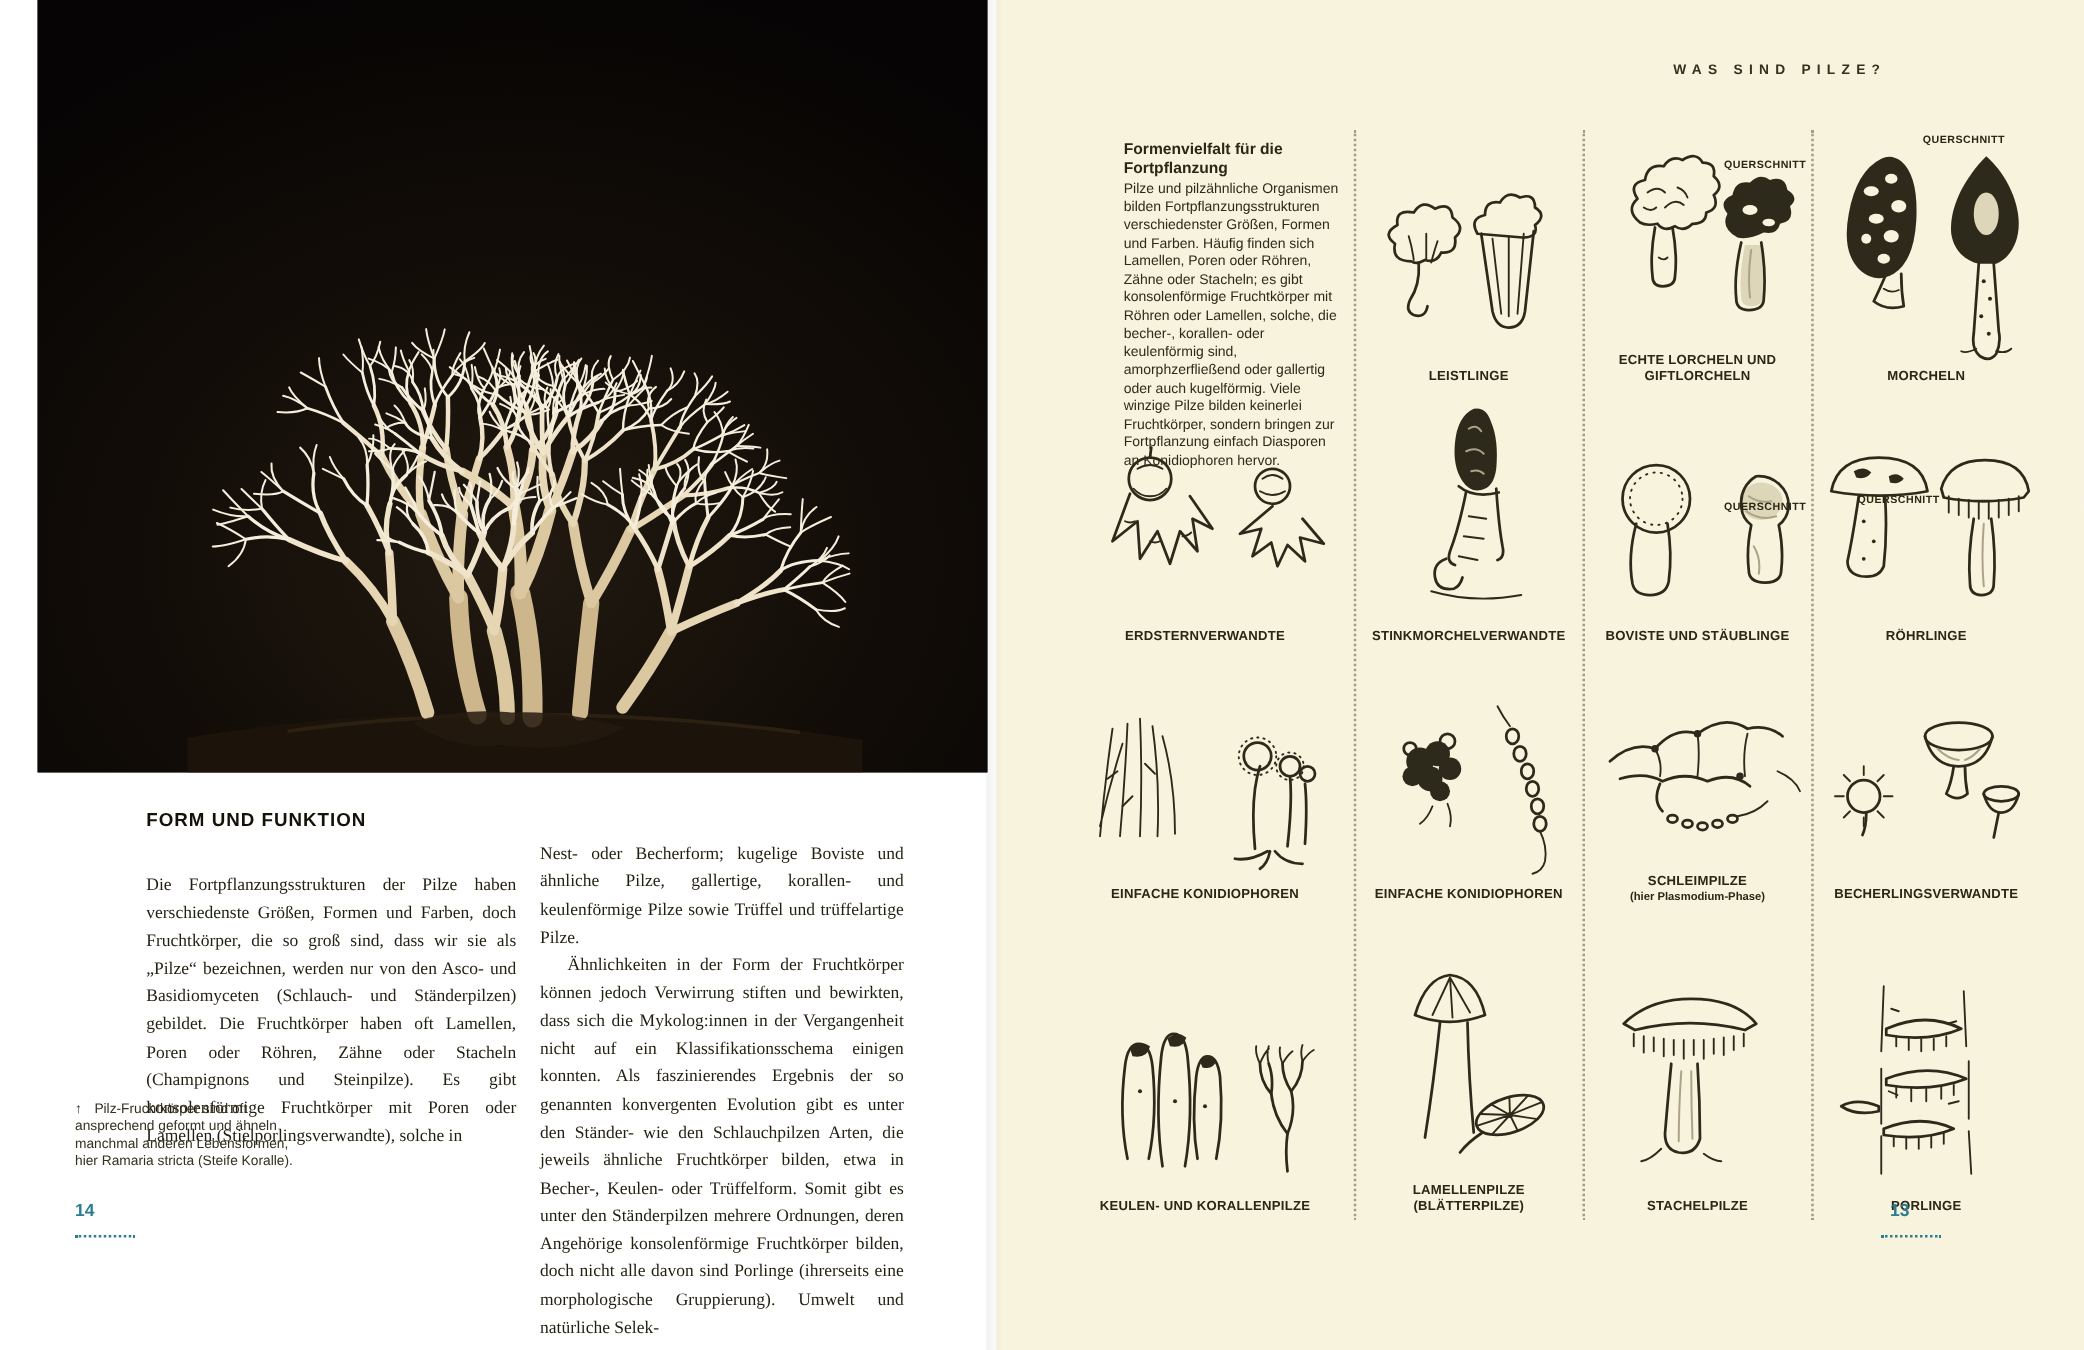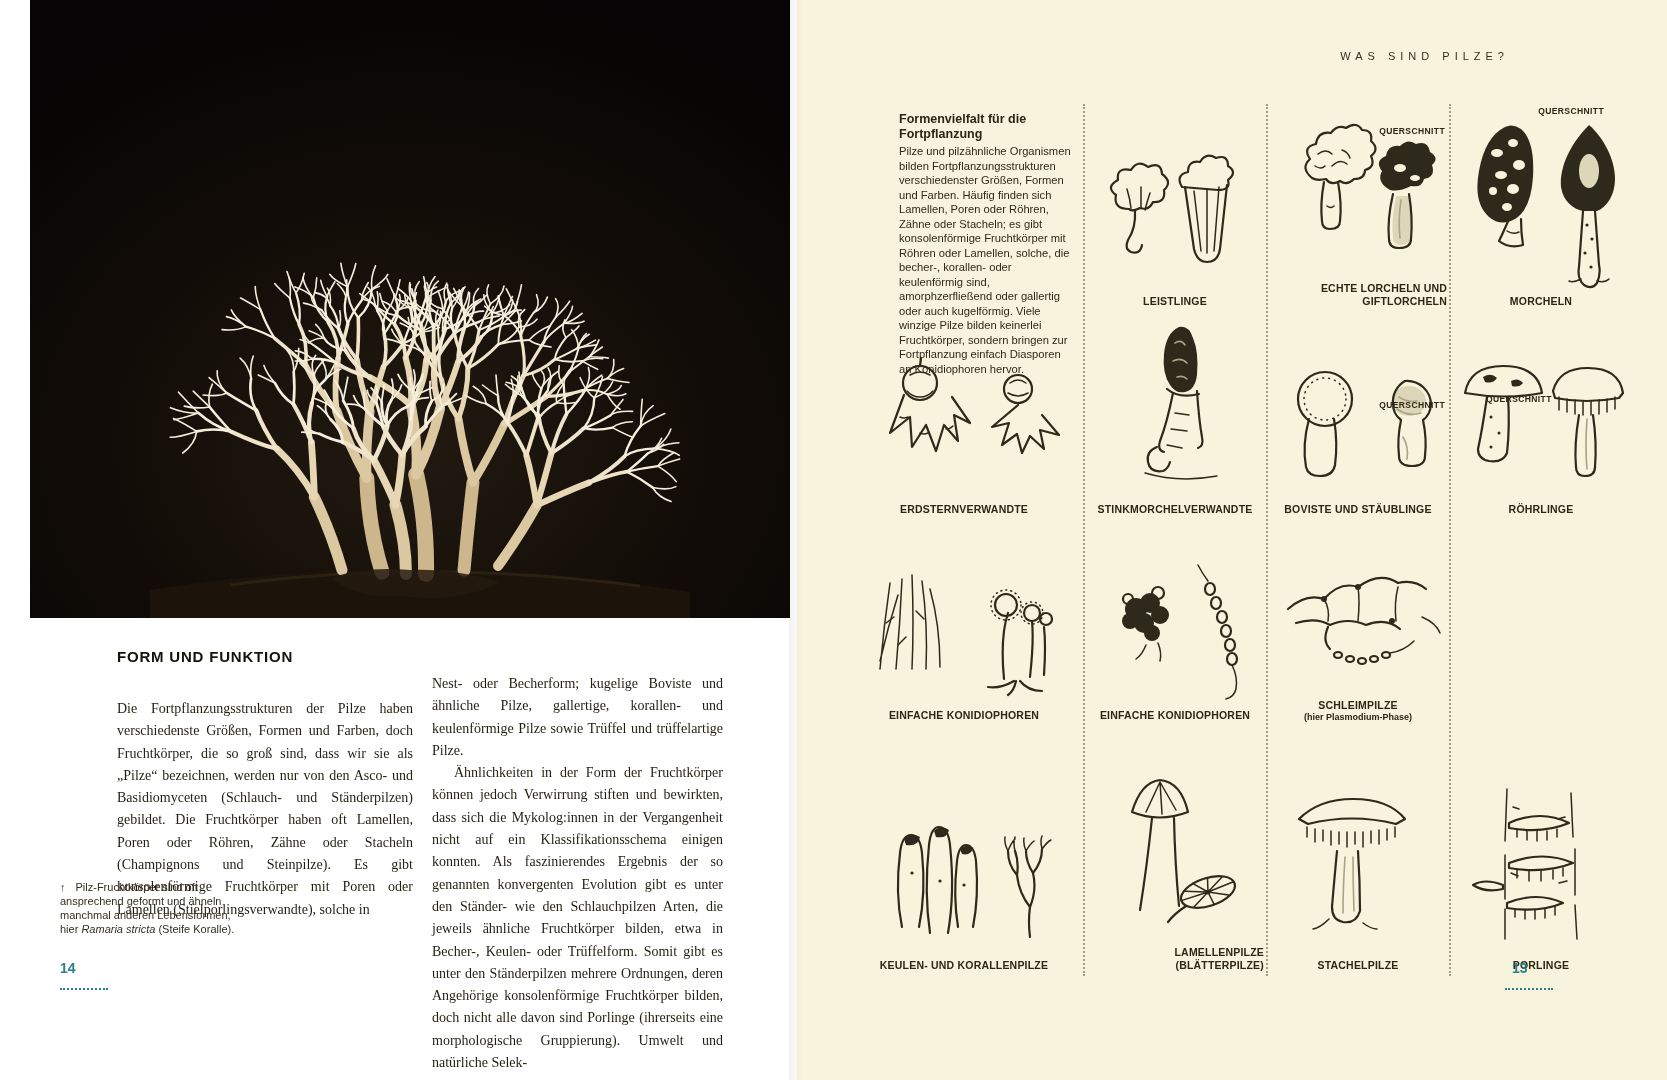--- a/index.html
+++ b/index.html
@@ -2,52 +2,52 @@
 <html><head>
 <meta charset="utf-8">
 <style>
   html,body{margin:0;padding:0;background:#e8e6e0;}
   .stage{position:relative;width:1667px;height:1080px;background:#ffffff;overflow:hidden;
          font-family:"Liberation Sans",sans-serif;color:#2e2a1b;}
   
   .page-right{position:absolute;left:797px;top:0;width:870px;height:1080px;background:#f7f3dc;}
   .spine{position:absolute;left:789px;top:0;width:14px;height:1080px;
          background:linear-gradient(to right,rgba(0,0,0,0.05),rgba(0,0,0,0));}
-  .running-head{position:absolute;top:50px;right:158px;font-size:11px;font-weight:normal;
+  .running-head{position:absolute;top:50px;right:158px;font-size:11px;font-weight:bold;
                 letter-spacing:5px;color:#33301d;}
   
   .intro{position:absolute;left:899px;top:112px;width:176px;}
   .intro-title{font-size:12.5px;font-weight:bold;line-height:15px;color:#2b2715;margin-bottom:2px;}
   .intro-body{font-size:11.2px;line-height:14.5px;color:#2e2a1b;}
   
   .vsep{position:absolute;top:104px;height:872px;width:0;border-left:2px dotted #a39d7c;}
   .cell{position:absolute;display:flex;flex-direction:column;align-items:center;}
   .ill{flex:1 1 auto;width:100%;display:flex;align-items:flex-end;justify-content:center;}
   .ill svg{display:block;}
-  .cell-label{font-size:10.5px;font-weight:bold;text-align:right;line-height:13px;
+  .cell-label{font-size:10.5px;font-weight:bold;text-align:center;line-height:13px;
               color:#2b2715;letter-spacing:0.2px;margin-top:6px;}
   .cell-sublabel{font-size:9px;font-weight:bold;text-align:center;color:#2b2715;line-height:10px;}
   .qs{position:absolute;font-size:8.5px;font-weight:bold;letter-spacing:0.4px;color:#2b2715;}
   .qs.r1c3{top:18px;right:2px;}
   .qs.r1c4{top:2px;right:26px;}
   .qs.r2c3{top:70px;right:2px;}
   .qs.r2c4{top:64px;left:34px;}
   
   .photo{position:absolute;left:30px;top:0;width:760px;height:618px;background:#090705;}
   .heading{position:absolute;left:117px;top:648px;font-size:15px;font-weight:bold;
            letter-spacing:0.8px;color:#151208;}
   .bodycol{position:absolute;font-family:"Liberation Serif",serif;font-size:14px;
            line-height:22.3px;text-align:justify;color:#221e10;margin-top:28px;}
   .col1{left:117px;top:670px;width:296px;}
   .col2{left:432px;top:645px;width:291px;}
   .col2 p{margin:0;}
   .col2 p.indent{text-indent:22px;}
   .caption{position:absolute;left:60px;top:880px;width:190px;font-size:11px;line-height:14px;
            color:#34301e;}
-  .caption .sp-italic{font-style:italic;}
+  .caption .sp-italic{}
   .caption .arr{margin-right:10px;}
   .pagenum{position:absolute;font-size:14px;font-weight:bold;color:#2b7d90;}
   .pn-14{left:60px;top:960px;}
   .pn-15{left:1512px;top:960px;}
   .dots{position:absolute;width:48px;height:0;border-bottom:2px dotted #2b7d90;}
   .dots-14{left:60px;top:988px;}
   .dots-15{left:1505px;top:988px;}
   
   .ink{stroke:#2e2a1b;fill:none;stroke-width:2.2;stroke-linecap:round;stroke-linejoin:round;}
   .ink-thin{stroke:#2e2a1b;fill:none;stroke-width:1.5;stroke-linecap:round;stroke-linejoin:round;}
@@ -721,20 +721,39 @@
         <ellipse class="ink" cx="90" cy="104" rx="4" ry="3"></ellipse>
         <ellipse class="ink" cx="102" cy="102" rx="4" ry="3"></ellipse>
         <ellipse class="ink" cx="114" cy="98" rx="4" ry="3"></ellipse>
         <path class="ink-thin" d="M118 96 q14 -2 24 -12 M150 60 q14 6 18 16"></path>
       </svg>
     </div>
     <div class="cell-label">SCHLEIMPILZE</div>
     <div class="cell-sublabel">(hier Plasmodium-Phase)</div>
   </div>
 
+  <div class="cell" style="left:1452px;top:540px;width:178px;height:182px">
+    <div class="ill">
+      <svg width="172" height="146" viewBox="0 0 172 146">
+        <circle class="ink" cx="36" cy="80" r="13"></circle>
+        <g class="ink-thin">
+          <path d="M36 63 l0 -7 M47 68 l5 -5 M52 80 l7 0 M47 92 l5 5 M36 97 l0 7 M25 92 l-5 5 M20 80 l-7 0 M25 68 l-5 -5"></path>
+        </g>
+        <path class="ink" d="M38 94 q0 10 -3 17"></path>
+        <ellipse class="ink" cx="112" cy="32" rx="27" ry="11"></ellipse>
+        <path class="ink" d="M85 32 q6 24 27 24 q21 0 27 -24"></path>
+        <path class="gray-line" d="M95 42 q8 8 17 9 M129 42 q-6 7 -12 9"></path>
+        <path class="ink" d="M108 56 q-2 14 -6 22 q9 7 17 0 q-2 -10 -2 -22"></path>
+        <ellipse class="ink" cx="146" cy="78" rx="14" ry="6"></ellipse>
+        <path class="ink" d="M132 78 q4 15 14 15 q10 0 14 -15"></path>
+        <path class="ink" d="M144 93 l-4 20"></path>
+      </svg>
+    </div>
+    <div class="cell-label">BECHERLINGSVERWANDTE</div>
+  </div>
 
   <div class="cell" style="left:845px;top:758px;width:238px;height:214px">
     <div class="ill">
       <svg width="220" height="176" viewBox="0 0 220 176">
         <path class="ink" d="M48 150 q-7 -34 -2 -74 q2 -18 11 -18 q9 0 11 18 q4 40 -3 74"></path>
         <path class="ink" d="M76 156 q-6 -40 -1 -88 q2 -18 10 -18 q9 0 11 18 q5 48 -2 88"></path>
         <path class="ink" d="M104 150 q-5 -30 -1 -66 q2 -16 9 -16 q8 0 10 16 q3 36 -3 66"></path>
         <path class="ink-fill" d="M50 62 q7 -8 16 -2 q-2 10 -14 8 z M80 54 q7 -7 15 -1 q-2 9 -13 7 z M106 72 q6 -6 13 -1 q-2 8 -11 6 z"></path>
         <circle class="ink-fill" cx="58" cy="96" r="1.6"></circle>
         <circle class="ink-fill" cx="86" cy="104" r="1.6"></circle>

